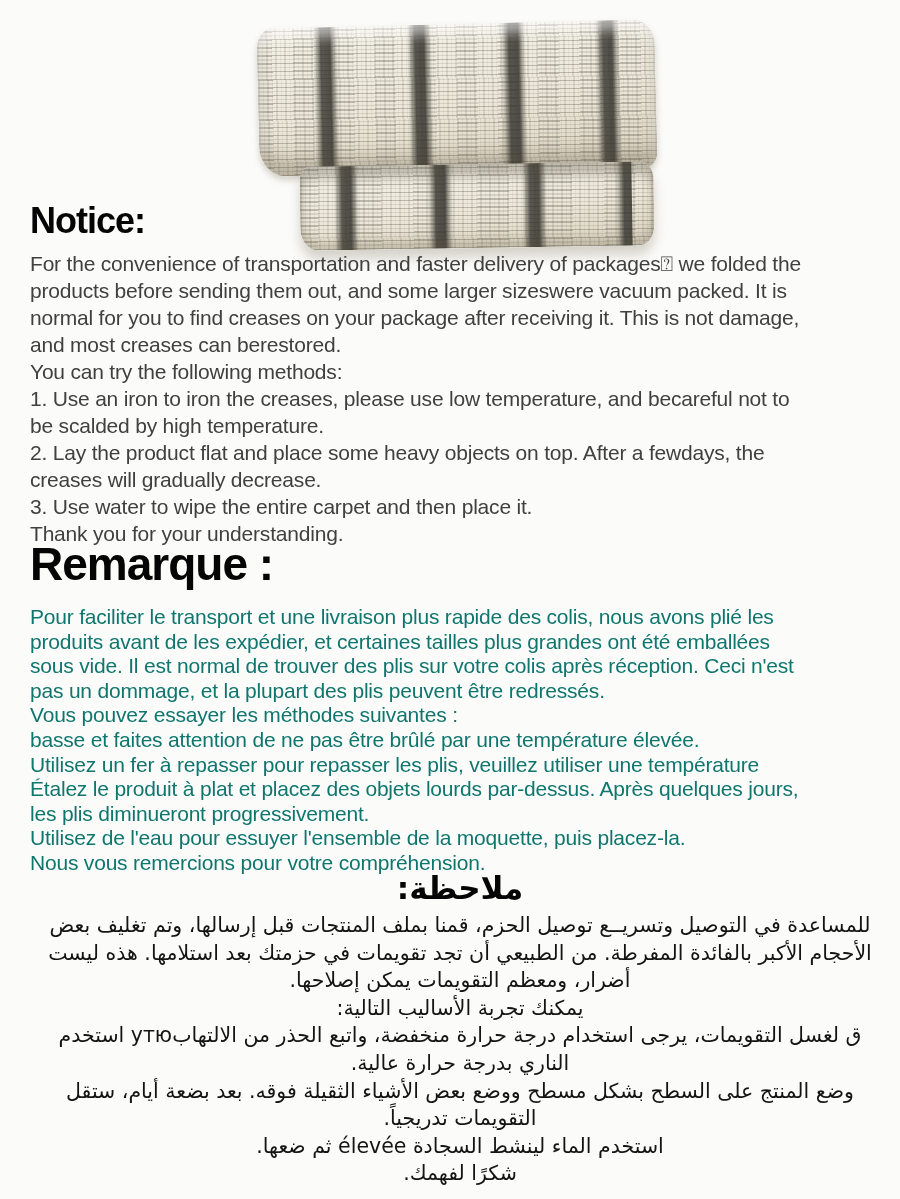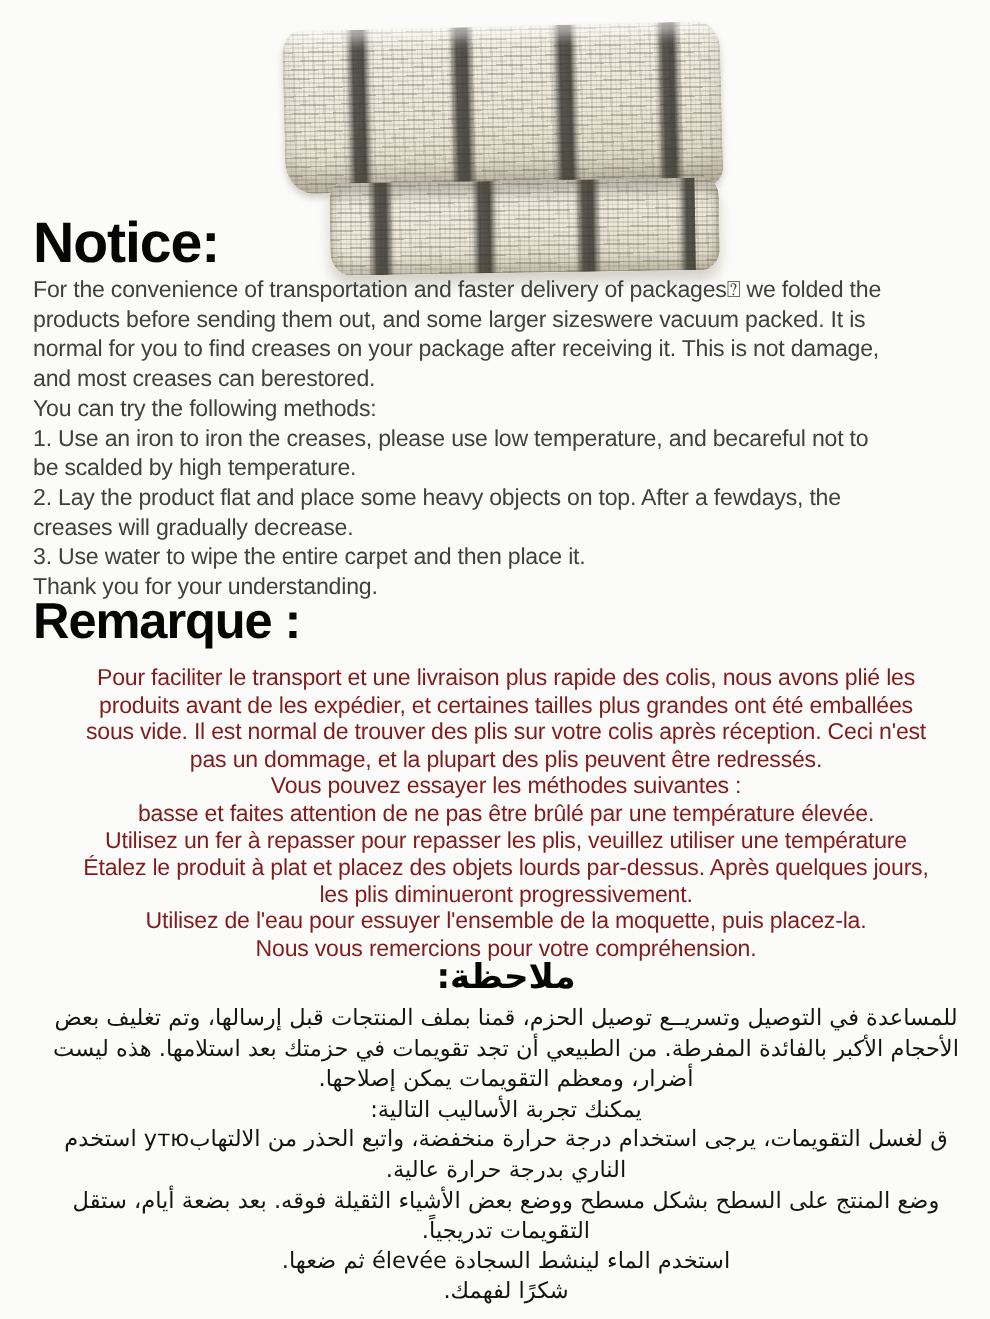--- a/index.html
+++ b/index.html
@@ -49,26 +49,26 @@
     transform:rotate(-0.9deg);
     box-shadow:inset 0 12px 10px rgba(80,72,55,.30),
                inset 0 -8px 10px rgba(90,80,60,.22),
                0 9px 12px rgba(130,120,98,.32);
   }
 
   
   .sec{position:absolute;left:30px;}
   .h-lat{font-weight:bold;color:#050505;margin:0;}
   #sec-en{top:196px;width:860px;}
-  #h-en{font-size:52px;line-height:50px;letter-spacing:-1px;margin-bottom:4px;}
+  #h-en{font-size:36px;line-height:50px;letter-spacing:-1px;margin-bottom:4px;}
   .ln-en{font-size:21px;line-height:27px;letter-spacing:-0.2px;color:#404040;white-space:nowrap;}
 
   #sec-fr{top:538px;width:860px;}
   #h-fr{font-size:46px;line-height:52px;letter-spacing:-1px;margin-bottom:15px;}
-  .ln-fr{font-size:21px;line-height:24.6px;letter-spacing:-0.2px;color:#7f1d1d;white-space:nowrap;text-align:center;}
+  .ln-fr{font-size:21px;line-height:24.6px;letter-spacing:-0.2px;color:#0f766e;white-space:nowrap;}
 
   #sec-ar{top:864px;width:860px;}
   #h-ar{
     font-size:31px;line-height:48px;color:#050505;font-weight:bold;
     direction:rtl;text-align:center;
     font-family:"DejaVu Sans", sans-serif;margin:0;
   }
   .ln-ar{
     font-size:20.5px;line-height:27.6px;color:#141414;
     direction:rtl;text-align:center;white-space:nowrap;

